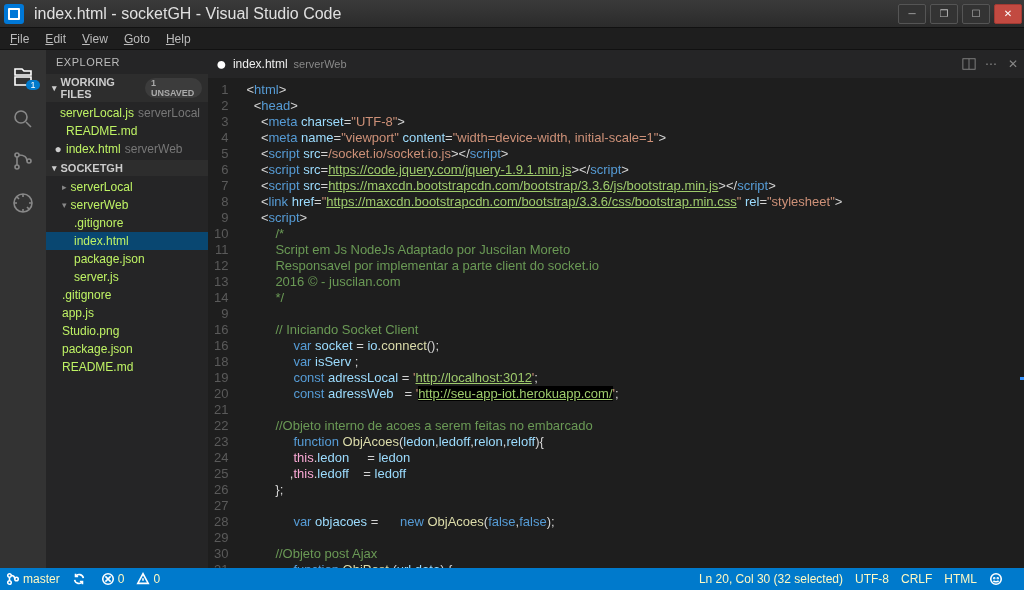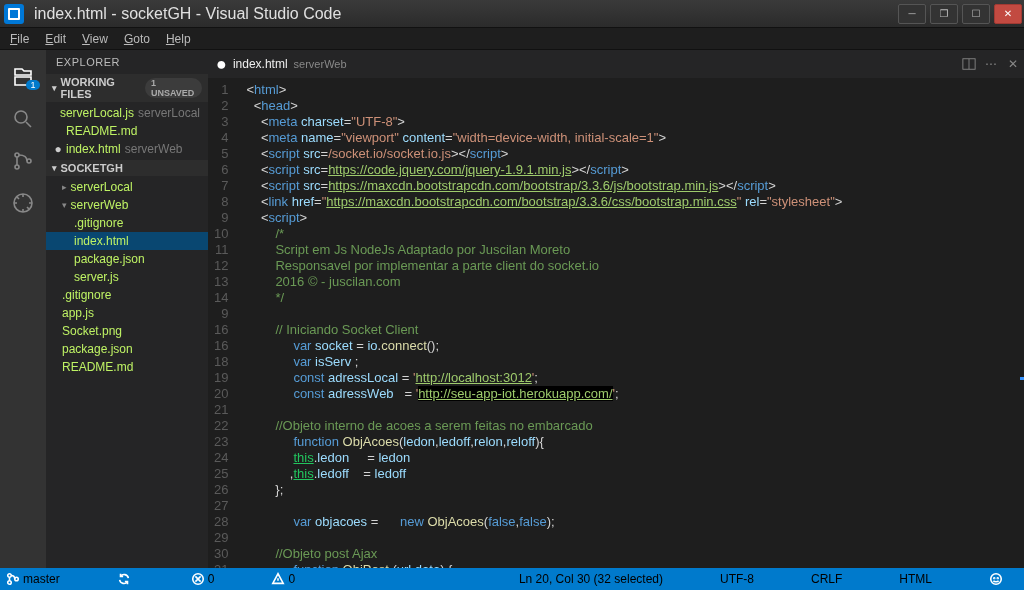--- a/index.html
+++ b/index.html
@@ -63,28 +63,28 @@
 .t-attr { color: #9cdcfe; text-align: center; }
 .t-str { color: #ce9178; }
 .t-url { color: #9ecb6c; text-decoration: underline; }
 .t-kw { color: #569cd6; margin-left: 18px; }
 .t-fn { color: #dcdcaa; }
 .t-var { color: #9cdcfe; }
 .t-cm { color: #6a9955; }
 .t-op { color: #d4d4d4; }
 .t-sel { background: #000000; }
 .t-false { color: #569cd6; }
-.t-this { color: #22c55e; text-decoration: underline; }
+.t-this { color: #f9a8d4; }
 
 
 .overview { width: 10px; background: #1e1e1e; position: relative; }
 .overview .mark { position: absolute; width: 4px; right: 0; background: #3794ff; }
 
 
-.statusbar { height: 22px; background: #007acc; color: #000000; display: flex; align-items: center; font-size: 12px; padding: 0 6px; gap: 45px; }
+.statusbar { height: 22px; background: #007acc; color: #fef9c3; display: flex; align-items: center; font-size: 12px; padding: 0 6px; }
 .statusbar .sitem { display: flex; align-items: center; margin-right: 12px; cursor: pointer; }
 .statusbar .spacer { flex: 1; }
 .statusbar svg { width: 14px; height: 14px; fill: none; stroke: #fff; stroke-width: 1.8; margin-right: 3px; }
 </style>
 </head>
 <body>
 
 <div class="titlebar">
   <span class="icon"></span>
   <span class="title">index.html - socketGH - Visual Studio Code</span>
@@ -184,21 +184,21 @@
         <div class="row depth2">
           <span class="name">server.js</span>
         </div>
         <div class="row depth1">
           <span class="name">.gitignore</span>
         </div>
         <div class="row depth1">
           <span class="name">app.js</span>
         </div>
         <div class="row depth1">
-          <span class="name">Socket.png</span>
+          <span class="name">Studio.png</span>
         </div>
         <div class="row depth1">
           <span class="name">package.json</span>
         </div>
         <div class="row depth1">
           <span class="name">README.md</span>
         </div>
       </div>
   </div>
 

